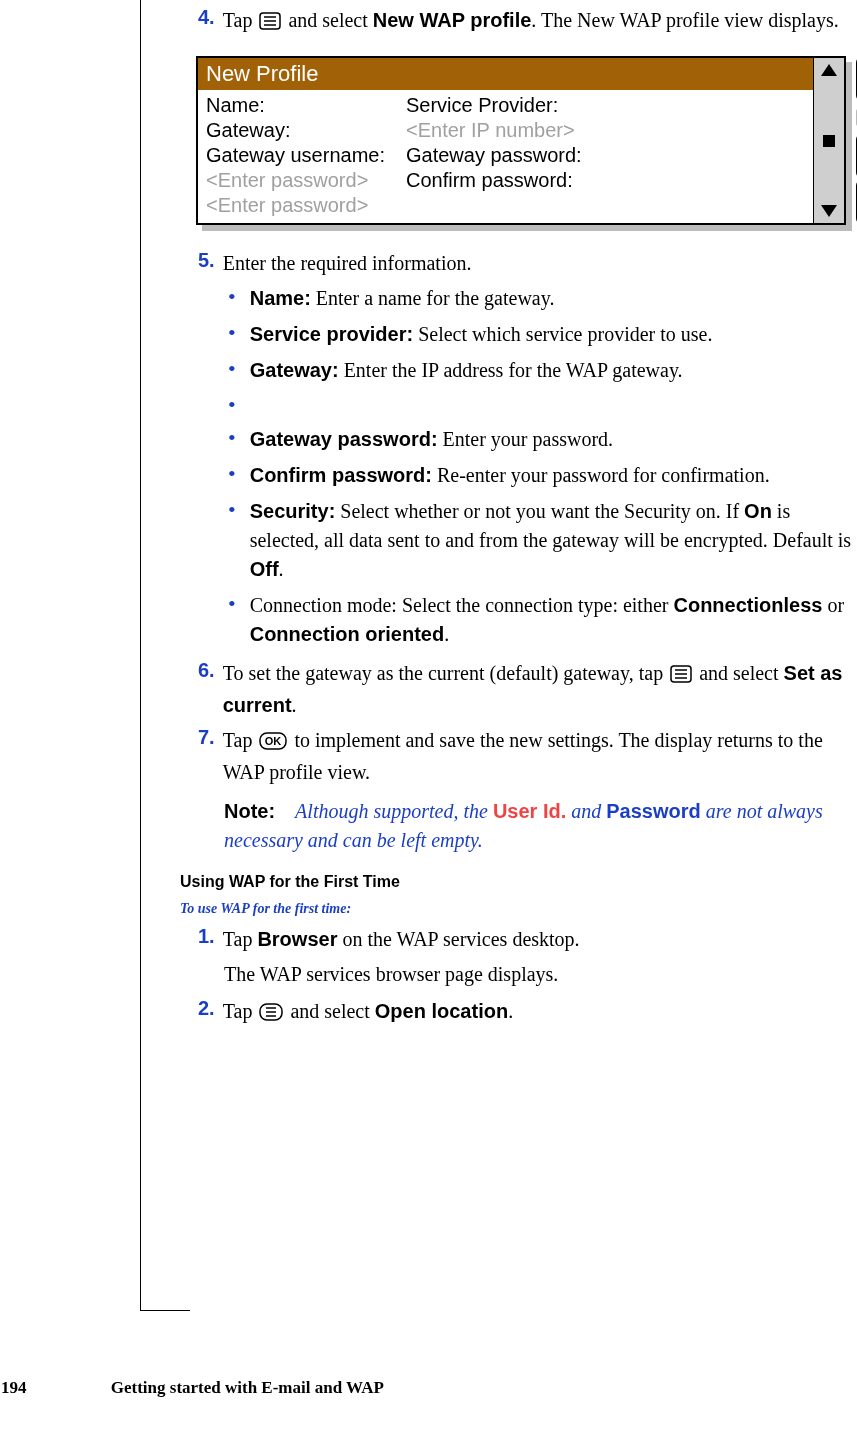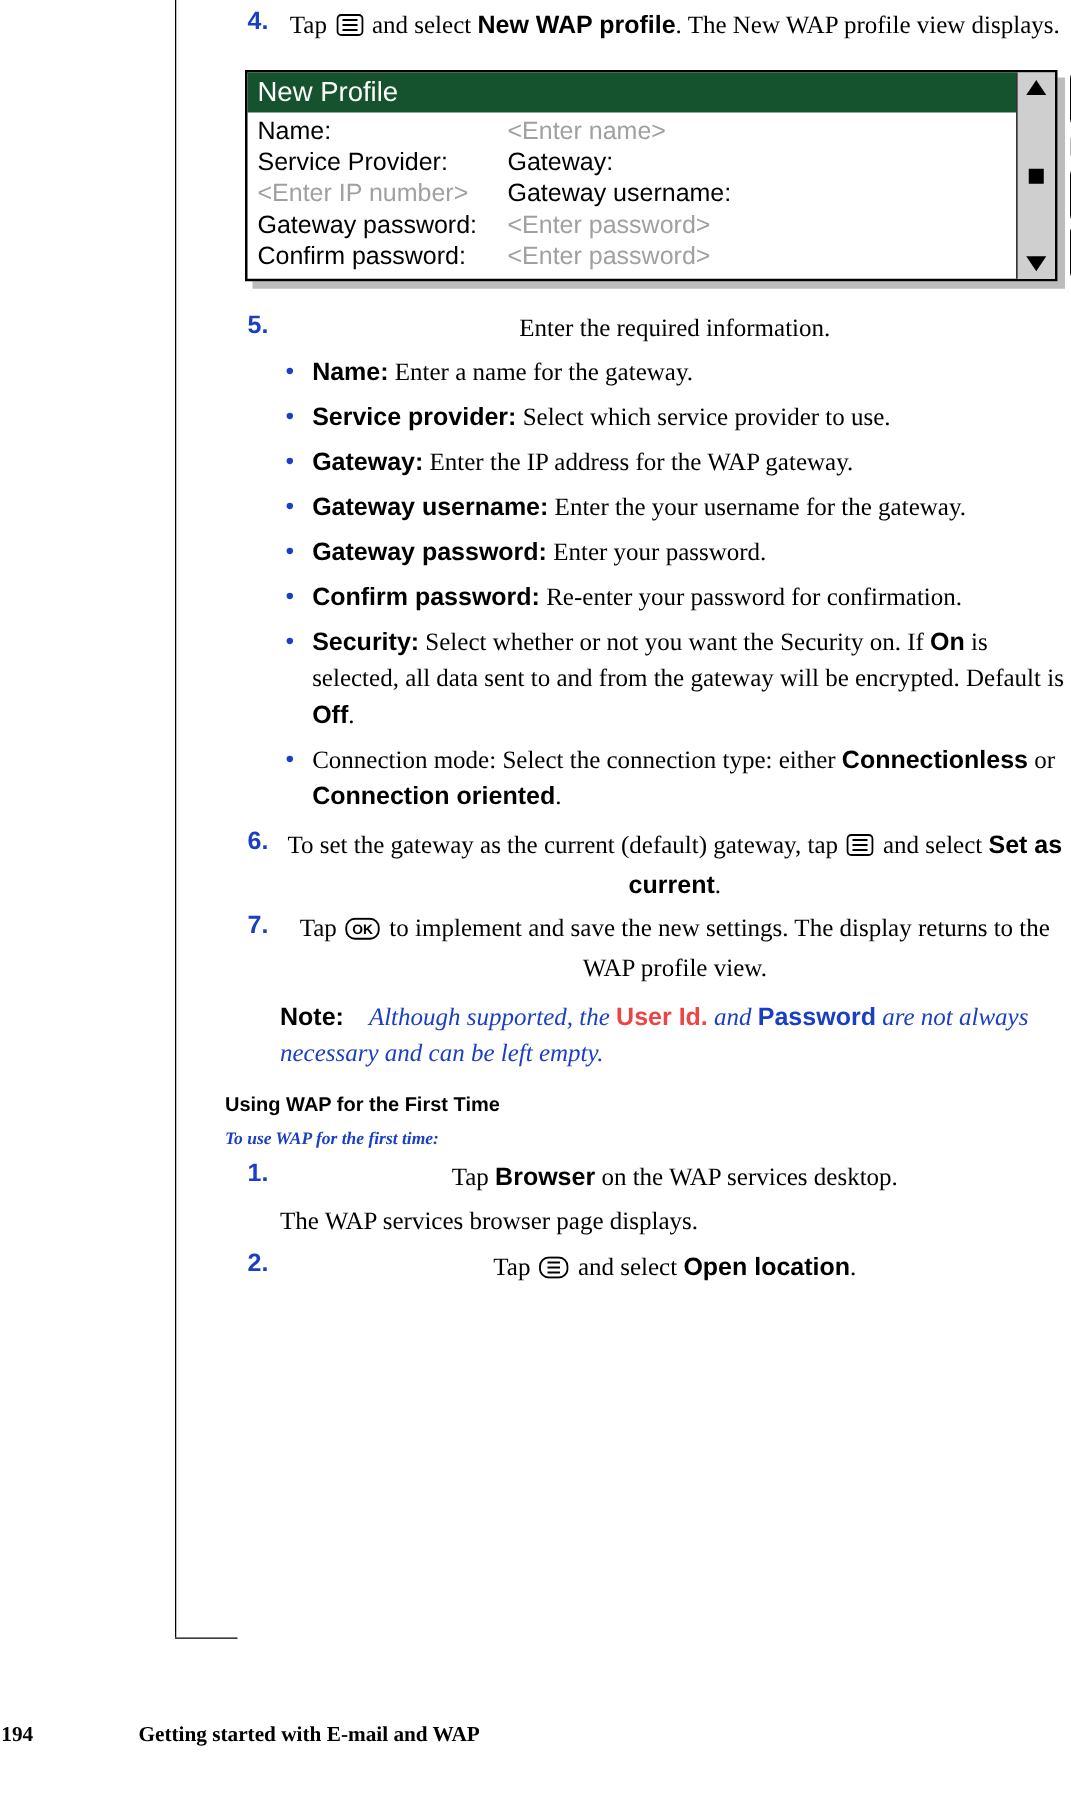--- a/index.html
+++ b/index.html
@@ -44,21 +44,20 @@
   .step-num {
     font-family: Arial, Helvetica, sans-serif;
     font-weight: bold;
     color: #1a3ec4;
     margin-right: 8px;
     flex-shrink: 0;
   }
   .step-body {
     flex: 1;
     line-height: 1.45;
-    text-align: center;
   }
   .bold-sans {
     font-family: Arial, Helvetica, sans-serif;
     font-weight: bold;
   }
   .inline-icon {
     display: inline-block;
     vertical-align: -3px;
     margin: 0 2px;
   }
@@ -80,21 +79,21 @@
     border: 2px solid #000;
     background: #fff;
     display: flex;
   }
   .profile-left {
     flex: 1;
     display: flex;
     flex-direction: column;
   }
   .profile-title {
-    background: #14532d;
+    background: #a16207;
     color: #fff;
     font-family: Arial, Helvetica, sans-serif;
     font-size: 22px;
     padding: 3px 8px;
   }
   .profile-fields {
     display: grid;
     grid-template-columns: 200px 1fr;
     padding: 4px 8px 6px 8px;
     font-family: Arial, Helvetica, sans-serif;
@@ -242,21 +241,20 @@
       </span>
     </div>
 
     <div class="profile-box">
       <div class="profile-shadow"></div>
       <div class="profile-main">
         <div class="profile-left">
           <div class="profile-title">New Profile</div>
           <div class="profile-fields" id="profile-fields">
               <div class="lab">Name:</div>
-              <div class="val">&lt;Enter name&gt;</div>
               <div class="lab">Service Provider:</div>
               <div class="lab">Gateway:</div>
               <div class="val">&lt;Enter IP number&gt;</div>
               <div class="lab">Gateway username:</div>
               <div class="lab">Gateway password:</div>
               <div class="val">&lt;Enter password&gt;</div>
               <div class="lab">Confirm password:</div>
               <div class="val">&lt;Enter password&gt;</div>
             </div>
         </div>
@@ -292,21 +290,20 @@
         <div class="bli">
           <span class="dot">•</span>
           <span><span class="bold-sans">Service provider:</span><span> Select which service provider to use.</span></span>
         </div>
         <div class="bli">
           <span class="dot">•</span>
           <span><span class="bold-sans">Gateway:</span><span> Enter the IP address for the WAP gateway.</span></span>
         </div>
         <div class="bli">
           <span class="dot">•</span>
-          <span><span class="bold-sans">Gateway username:</span><span> Enter the your username for the gateway.</span></span>
         </div>
         <div class="bli">
           <span class="dot">•</span>
           <span><span class="bold-sans">Gateway password:</span><span> Enter your password.</span></span>
         </div>
         <div class="bli">
           <span class="dot">•</span>
           <span><span class="bold-sans">Confirm password:</span><span> Re-enter your password for confirmation.</span></span>
         </div>
         <div class="bli">

